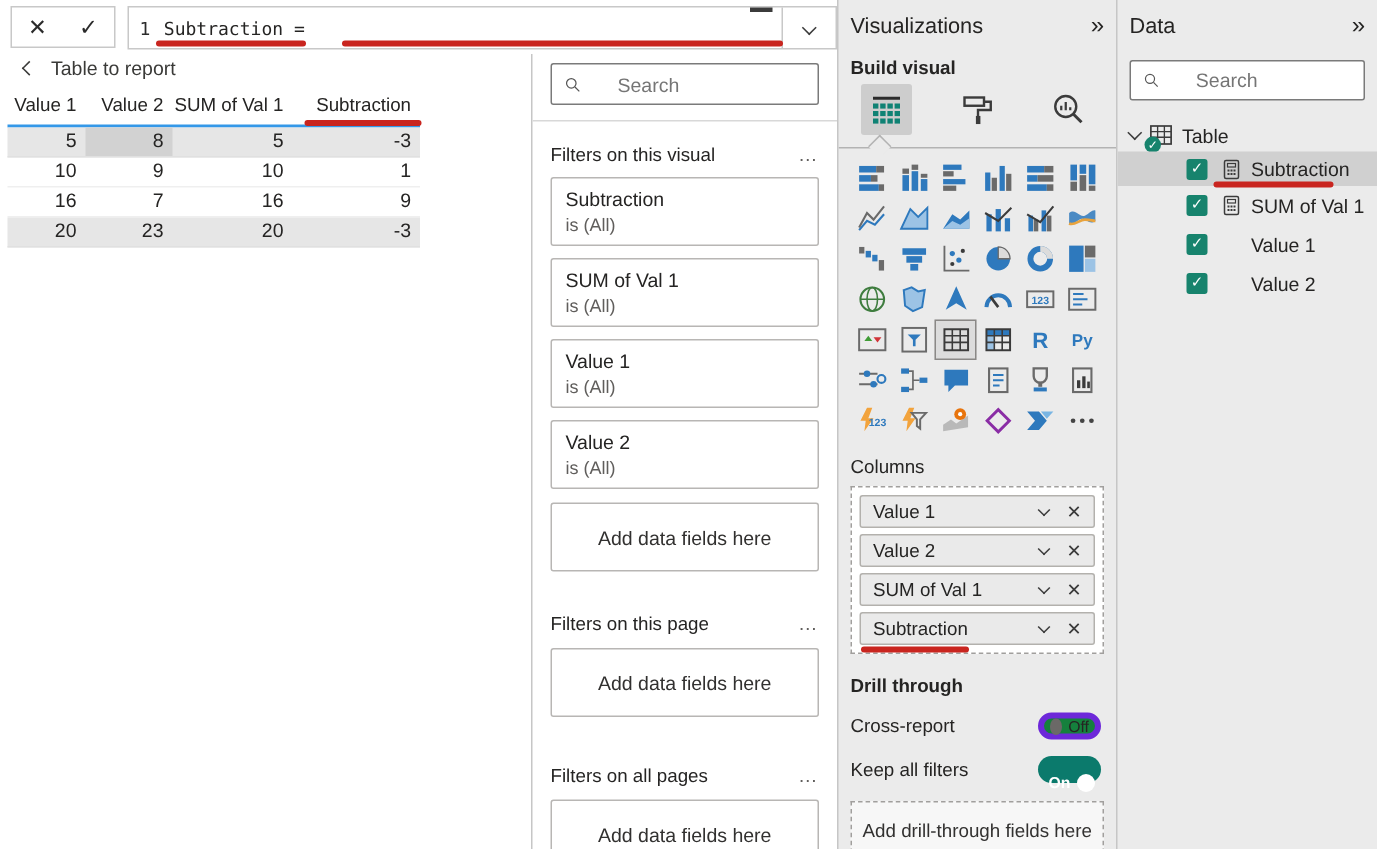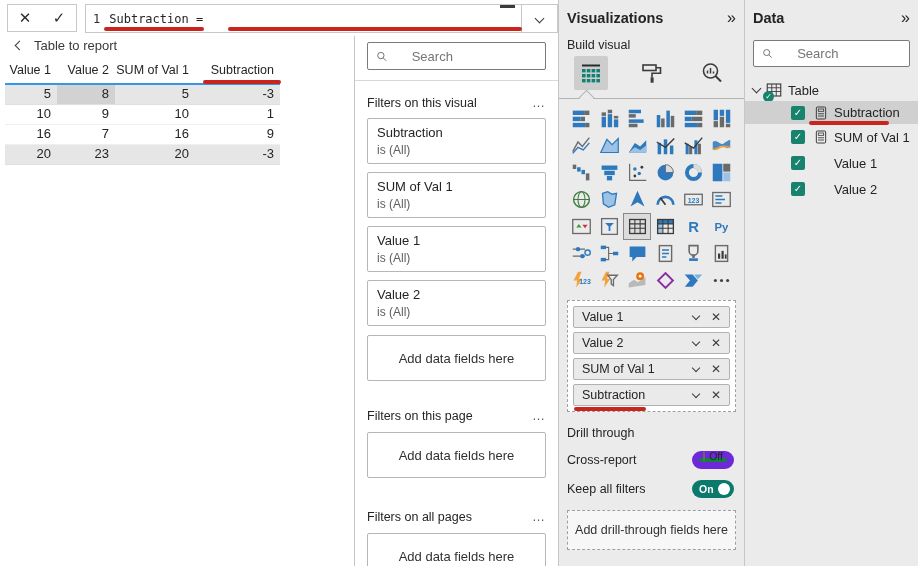--- a/index.html
+++ b/index.html
@@ -49,48 +49,48 @@
   .fname{font-size:13px}
   .fcond{font-size:12px;color:#605e5c;margin-top:3px}
   .fempty{border:1px solid #b8b6b4;border-radius:2px;margin-top:9px;height:46px;display:flex;
     align-items:center;justify-content:center;font-size:13px;color:#323130}
   
   .pane{position:absolute;top:0;height:566px;background:#ebebeb;border-left:1px solid #c6c6c6;
     padding:8px 8px 0;overflow:hidden}
   #viz-pane{left:558px;width:186px}
   #data-pane{left:744px;width:174px}
   .panehead{display:flex;justify-content:space-between;align-items:center;margin-top:2px}
-  .panetitle{font-size:14.5px;font-weight:bold}
+  .panetitle{font-size:14.5px;font-weight:normal}
   .collapse{font-size:16px;color:#252423;line-height:14px}
-  .sublabel{font-size:12.5px;font-weight:normal;margin-top:12px}
+  .sublabel{font-size:12.5px;font-weight:bold;margin-top:12px}
   .plain{font-weight:normal}
   .tabs{display:flex;justify-content:space-between;margin-top:4px;padding:0 7px}
   .tab{width:34px;height:34px;display:flex;align-items:center;justify-content:center;border-radius:2px}
   .tab.sel{background:#cdcdcd}
   .tabline{position:relative;height:1px;background:#b3b3b3;margin:8px -8px 0}
   .caret{position:absolute;left:22px;top:-6px;width:11px;height:11px;background:#ebebeb;
     border-left:1px solid #b3b3b3;border-top:1px solid #b3b3b3;transform:rotate(45deg)}
   #viz-gallery{display:flex;flex-wrap:wrap;margin-top:6px;width:172px}
   .vcell{width:28px;height:27px;display:flex;align-items:center;justify-content:center}
   .vcell svg{width:21px;height:21px}
   .vcell.sel{border:1px solid #8a8886;background:#dcdcdc}
   .well{border:1px dashed #a19f9d;margin-top:6px;padding:5px;background:#fff}
   .pill{height:22px;background:#eaeaea;border:1px solid #b3b1ad;border-radius:2px;display:flex;
     align-items:center;padding:0 8px;margin-bottom:4px;font-size:12.5px;position:relative}
   .pill:last-child{margin-bottom:0}
   .pill .sp{flex:1}
   .pill .cv{border-color:#3b3b3b;width:6px;height:6px;margin-right:12px;margin-top:-2px}
   .pill .x{font-size:12px;color:#3b3b3b;line-height:1}
   .drow{display:flex;justify-content:space-between;align-items:center;margin-top:11px;font-size:12.5px;padding-right:2px}
-  .toggle-off{width:42px;height:18px;border:7px solid #6d28d9;border-radius:10px;background:#15803d;
-    display:flex;align-items:flex-end;padding:0 4px;gap:4px}
+  .toggle-off{width:42px;height:18px;border:4px solid #6d28d9;border-radius:10px;background:#15803d;
+    display:flex;align-items:flex-start;padding:0 4px;gap:4px}
   .knob-off{width:11px;height:11px;border-radius:50%;background:#6b6967}
   .toggle-off .t{font-size:10.5px;color:#252423}
-  .toggle-on{width:42px;height:18px;border-radius:10px;background:#0b7a6c;display:flex;align-items:center;
-    justify-content:space-between;padding:0 4px 0 7px}
+  .toggle-on{width:42px;height:18px;border-radius:10px;background:#0b7a6c;display:flex;
+    justify-content:space-between;padding:12px 4px 0 7px}
   .toggle-on .t{color:#fff;font-size:10.5px;font-weight:bold}
   .knob-on{width:12px;height:12px;border-radius:50%;background:#fff}
   .dashedbox{border:1px dashed #a19f9d;margin-top:12px;height:40px;display:flex;align-items:center;
     justify-content:center;font-size:12.5px;color:#323130;background:#f7f7f7}
   
   .tree{margin-top:12px}
   .noderow{display:flex;align-items:center;height:22px;gap:5px}
   .tbl-ic{position:relative;width:18px;height:18px}
   .badge{position:absolute;left:-2px;bottom:-3px;width:11px;height:11px;border-radius:50%;background:#17836d;
     color:#fff;font-size:8px;line-height:11px;text-align:center}
@@ -535,20 +535,21 @@
       </div>
       <div class="vcell">
         <svg viewBox="0 0 24 24">
           <circle cx="5" cy="12" r="1.8" fill="#444"></circle>
           <circle cx="12" cy="12" r="1.8" fill="#444"></circle>
           <circle cx="19" cy="12" r="1.8" fill="#444"></circle>
         </svg>
       </div>
     </div>
 
+  <div class="sublabel plain" style="margin-top:10px">Columns</div>
   <div class="well">
     <div class="pill">
       <span>Value 1</span>
         <span class="sp"></span>
       <span class="cv"></span>
         <span class="x">✕</span>
     </div>
     <div class="pill">
       <span>Value 2</span>
         <span class="sp"></span>

